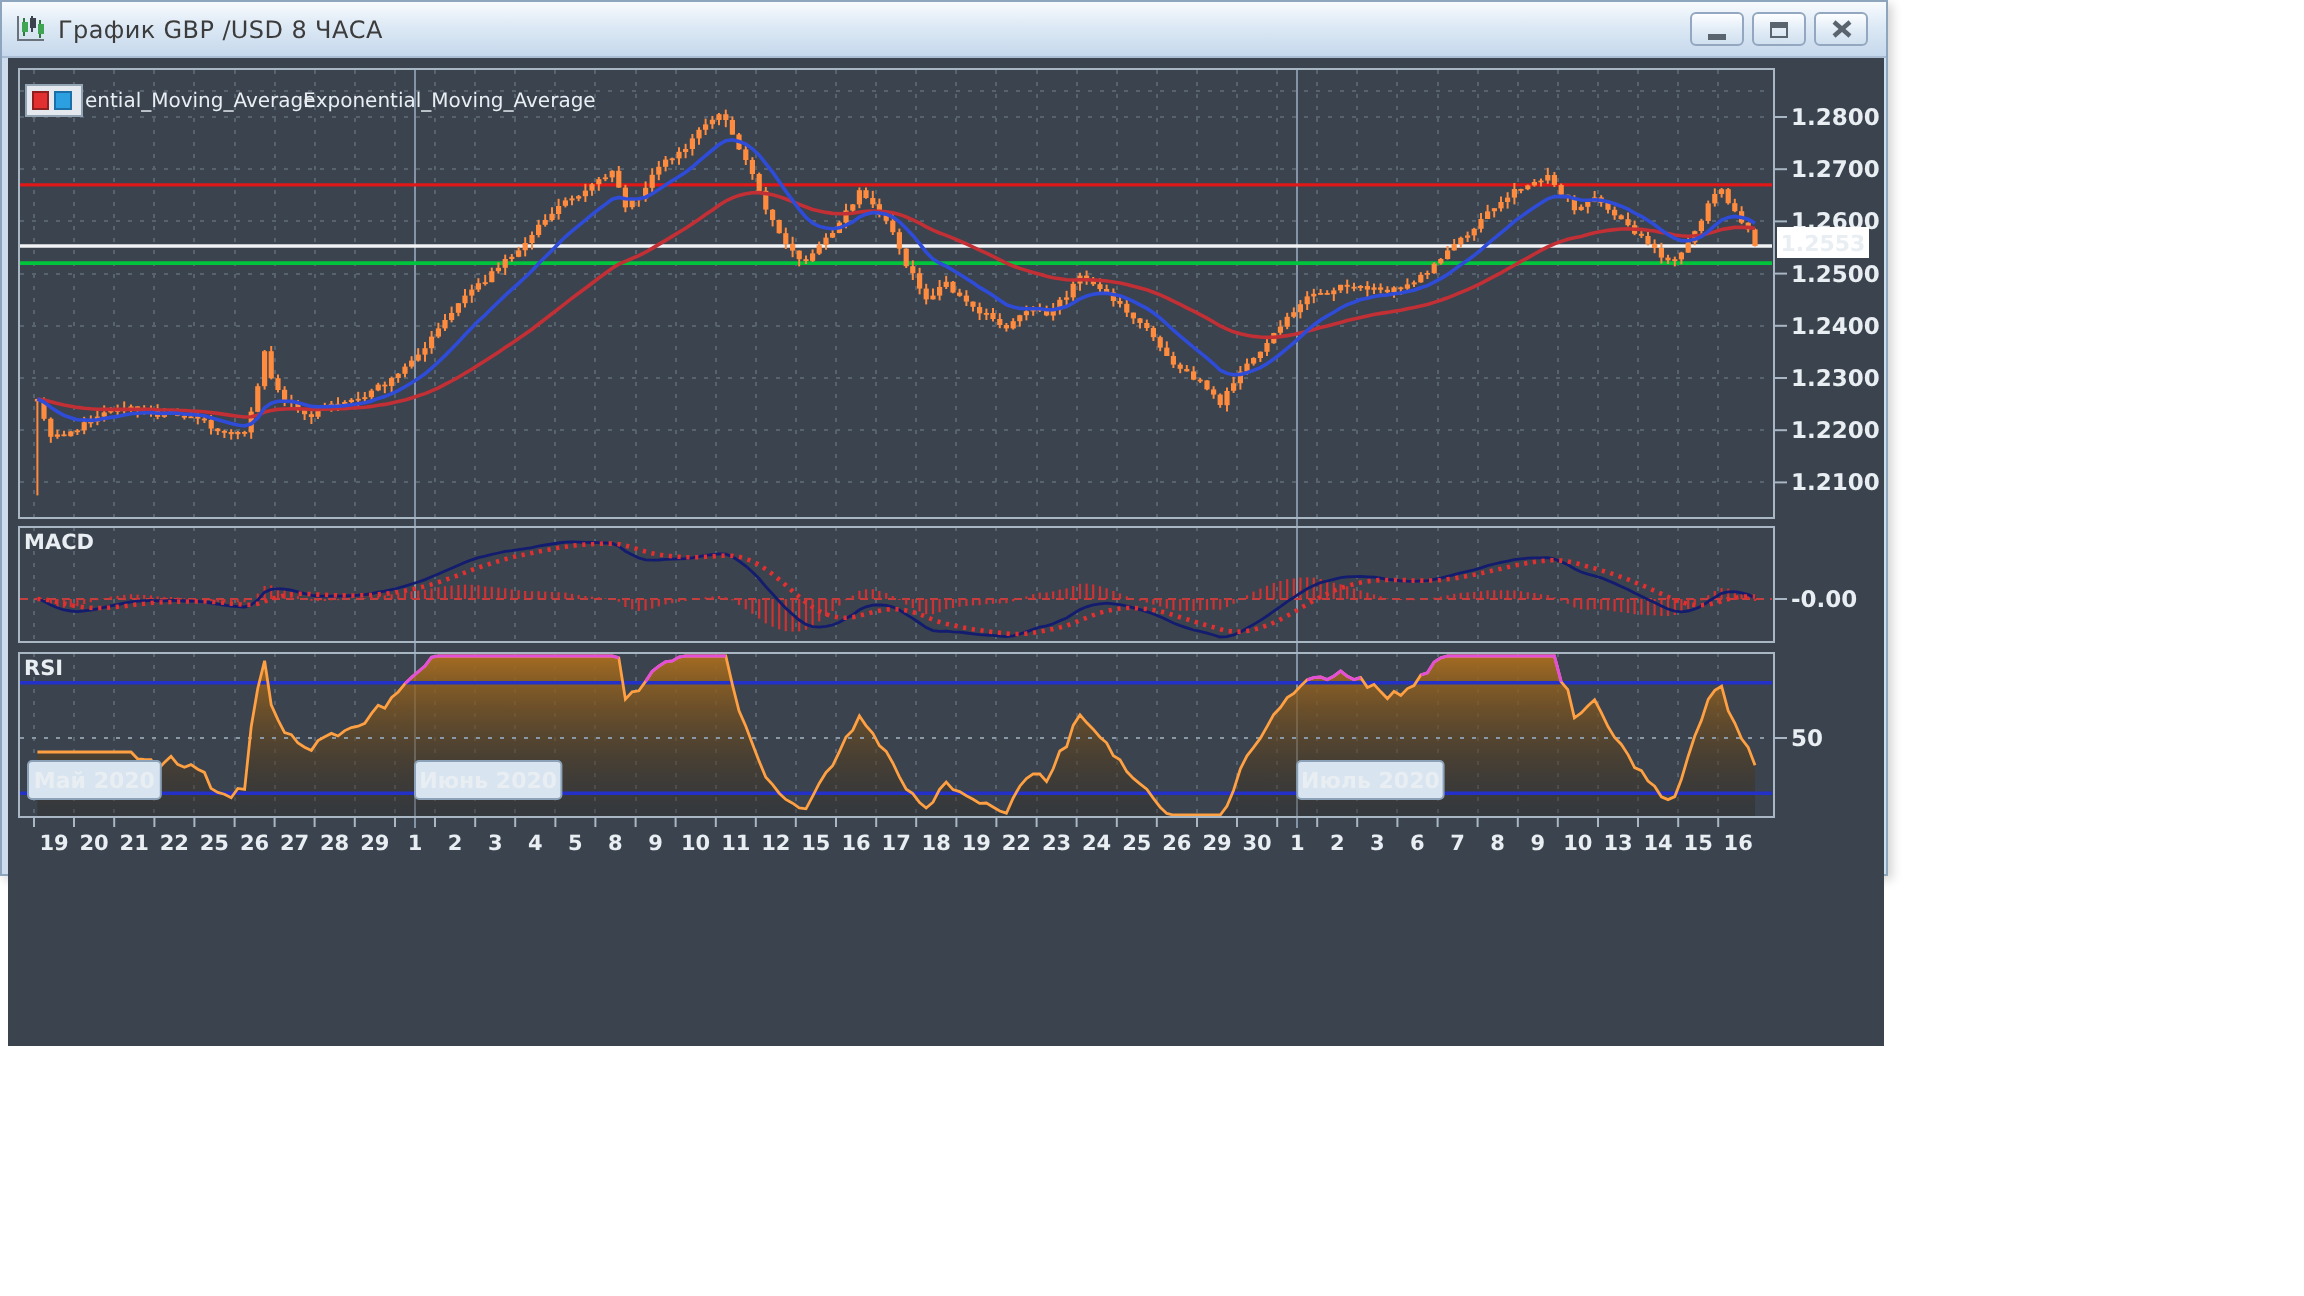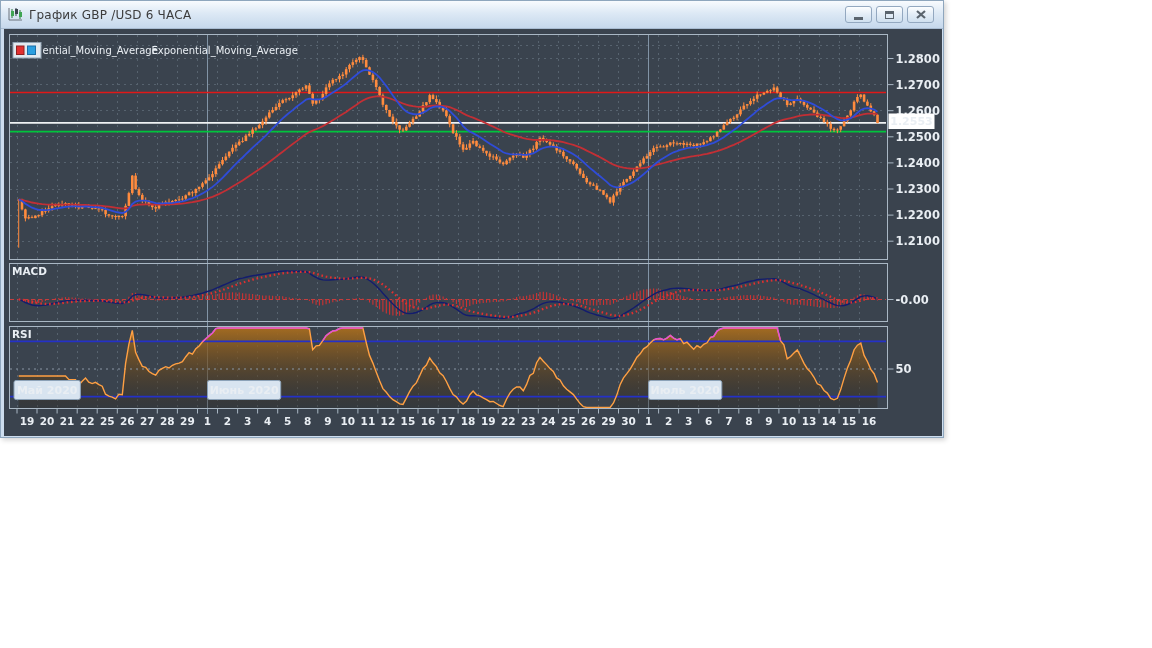--- a/index.html
+++ b/index.html
@@ -12,41 +12,41 @@
             border-bottom:1px solid #a9bcd2;}
   .title-icon{width:18px;height:16px;display:inline-flex;align-items:center;justify-content:center;}
   .title-text{margin-left:5px;font-size:12px;color:#3c3c3c;letter-spacing:.2px;}
   .win-buttons{margin-left:auto;display:flex;gap:4px;padding-right:4px;}
   .win-btn{width:27px;height:17px;border:1px solid #93a8c0;border-radius:3px;cursor:default;
            background:linear-gradient(#fdfeff,#e3edf7 50%,#d0e0ef);display:flex;align-items:center;
            justify-content:center;padding:0;position:relative;}
   .glyph-min{display:block;width:9px;height:3px;background:#5a646e;margin-top:7px;}
   .glyph-restore{display:block;width:9px;height:8px;border:1px solid #5a646e;box-sizing:border-box;
                  border-top-width:3px;background:transparent;}
-  .client{position:absolute;left:3px;top:28px;width:938px;height:407px;background:#3a434e;}
+  .client{position:absolute;left:3px;top:28px;width:938px;height:494px;background:#3a434e;}
   svg text{font-family:"DejaVu Sans",sans-serif;fill:#e9eef3;}
 </style>
 </head>
 <body>
 
 <div class="page">
   <div class="window">
     <div class="titlebar">
       <span class="title-icon">
         <svg width="16" height="15" viewBox="0 0 16 15">
           <path d="M2 1 L2 13 L15 13" stroke="#6a737c" stroke-width="1" fill="none"></path>
           <line x1="5" y1="2" x2="5" y2="11" stroke="#2c7a3a" stroke-width="1"></line>
           <rect x="4" y="4" width="3" height="5" fill="#3fa553"></rect>
           <line x1="9" y1="1" x2="9" y2="9" stroke="#3a434e" stroke-width="1"></line>
           <rect x="8" y="2" width="3" height="5" fill="#3a434e"></rect>
           <line x1="13" y1="3" x2="13" y2="12" stroke="#2c7a3a" stroke-width="1"></line>
           <rect x="12" y="5" width="3" height="5" fill="#3fa553"></rect>
         </svg>
       </span>
-      <span class="title-text">График GBP /USD  6 ЧАСА</span>
+      <span class="title-text">График GBP /USD  8 ЧАСА</span>
       <span class="win-buttons">
         <button class="win-btn">
           <span class="glyph-min"></span>
         </button>
         <button class="win-btn">
           <span class="glyph-restore"></span>
         </button>
         <button class="win-btn">
           <svg width="10" height="9" viewBox="0 0 10 9">
             <line x1="1" y1="1" x2="9" y2="8" stroke="#5a646e" stroke-width="2.2"></line>

